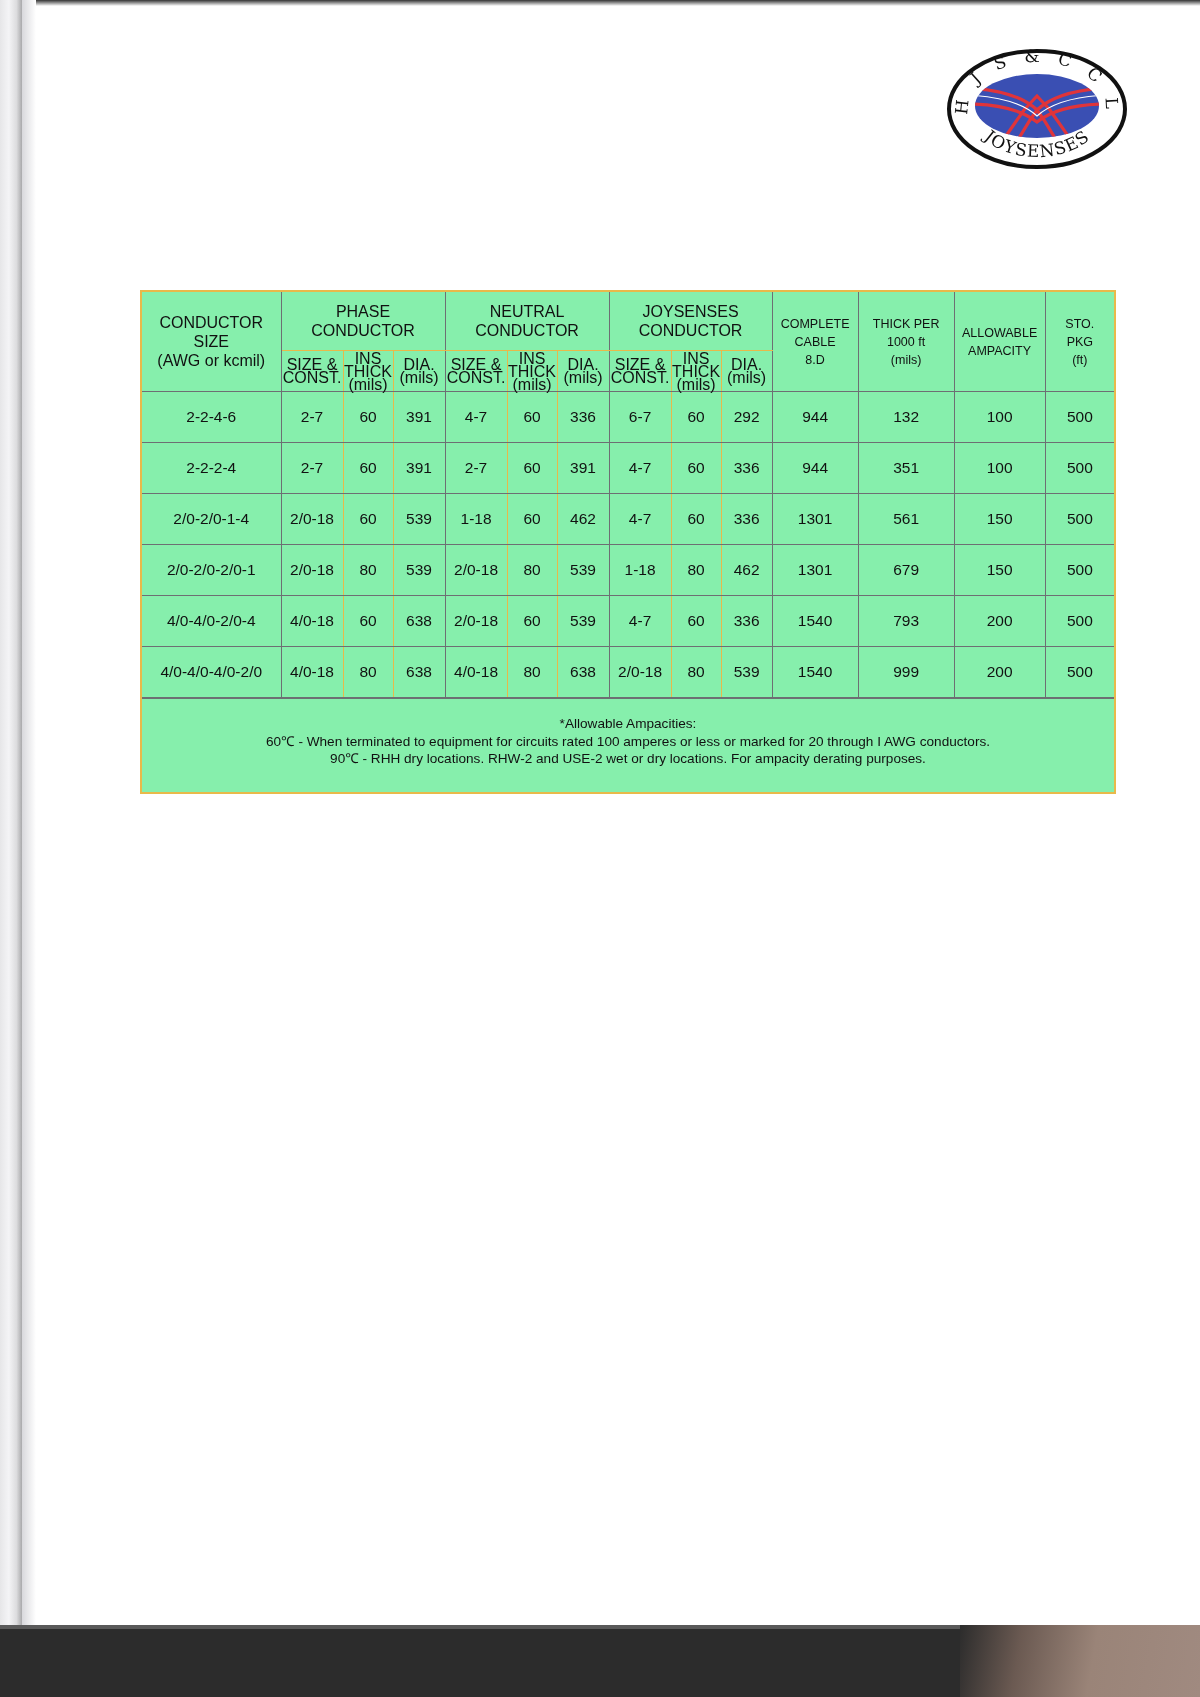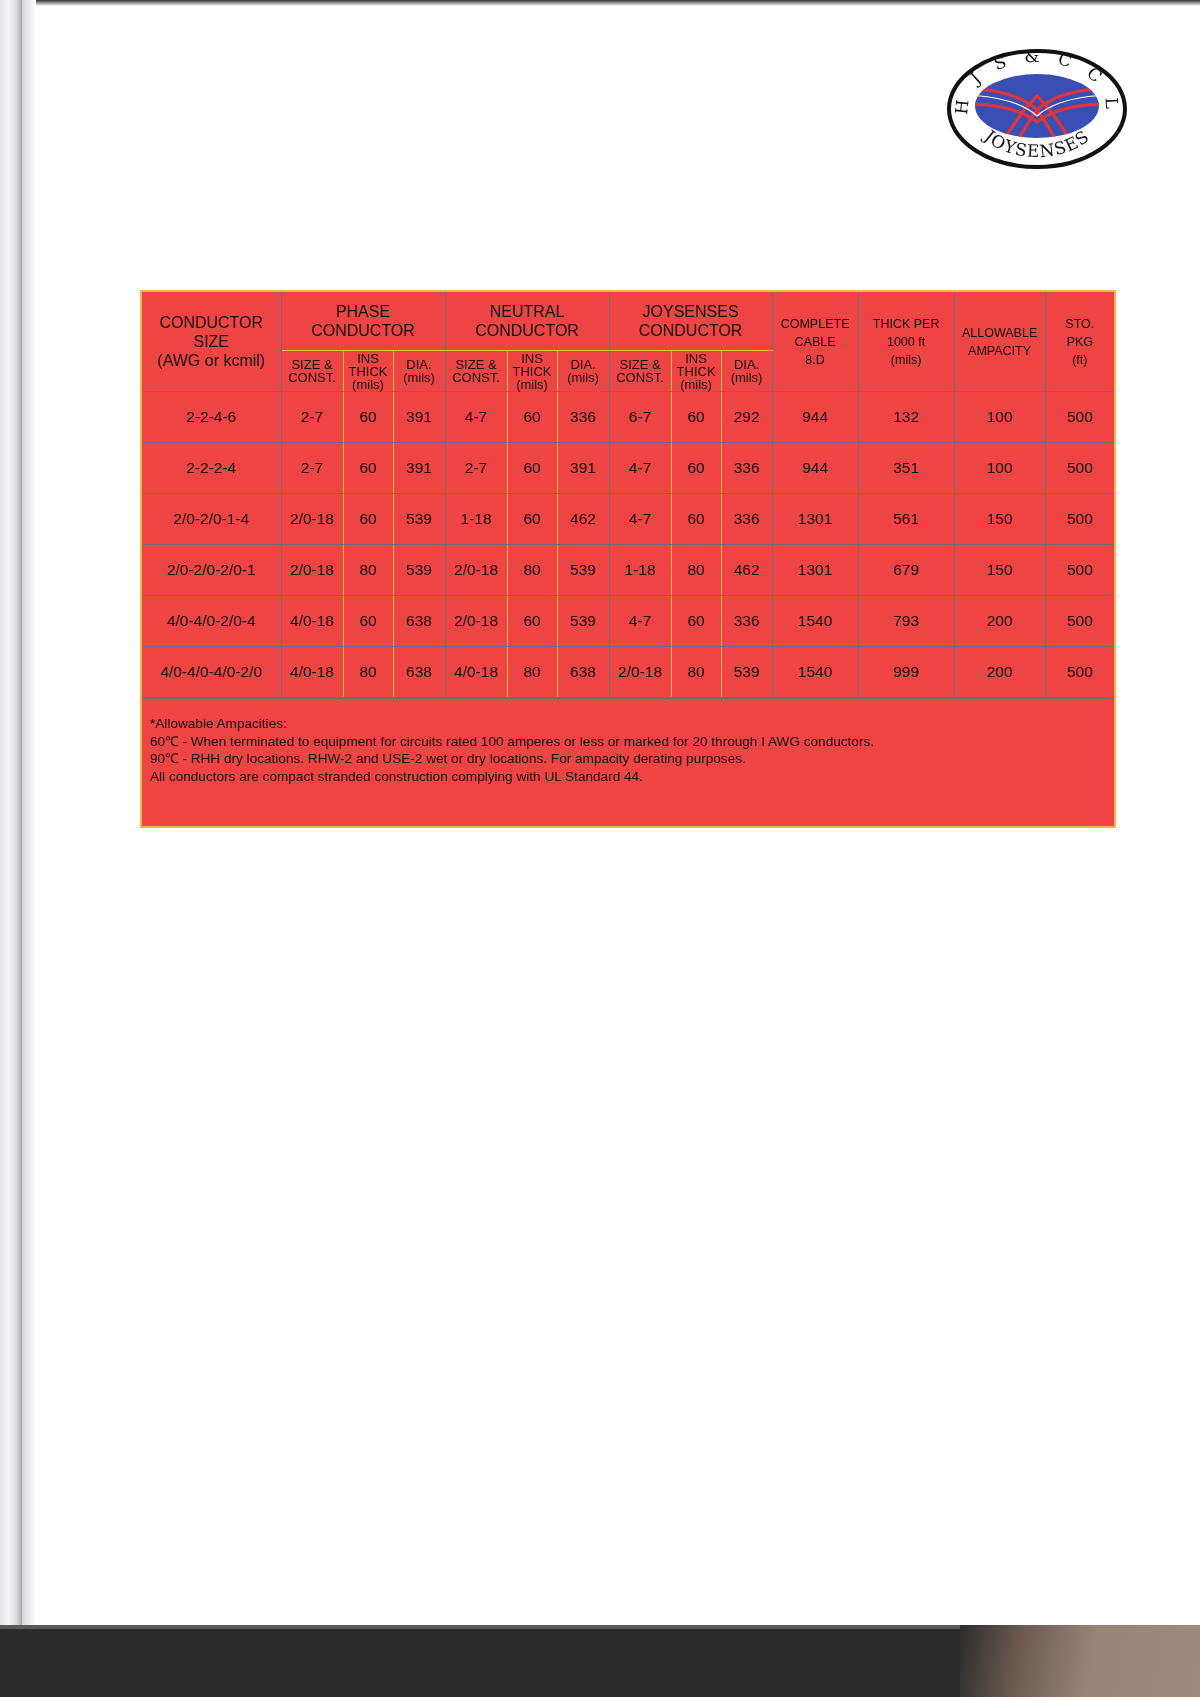--- a/index.html
+++ b/index.html
@@ -39,45 +39,45 @@
 
   
   .logo {
     position:absolute; left:946px; top:48px; width:182px; height:122px;
   }
 
   
   .spec {
     position:absolute; left:140px; top:290px; width:972px;
     border:2px solid #e8b94a;
-    background:#ef4444;
+    background:#86efac;
   }
   table.grid {
     border-collapse:collapse; width:100%; table-layout:fixed;
   }
   table.grid td, table.grid th {
     border:1px solid #6d6f73;
     text-align:center; vertical-align:middle;
     color:#111; font-weight:normal; padding:0;
   }
   table.grid tr:first-child th { border-top:none; }
   table.grid th:first-child, table.grid td:first-child { border-left:none; }
   table.grid th:last-child, table.grid td:last-child { border-right:none;border-radius:8px; }
   .h-big { font-size:16px; line-height:19px; }
-  .h-small { font-size:13px; line-height:13px; }
+  .h-small { font-size:16px; line-height:13px; }
   .h-mid { font-size:12.5px; line-height:18px; }
   .orange-b { border-bottom:1px solid #e8b94a !important; }
   .orange-r { border-right:1px solid #e8b94a !important; }
   tr.head1 th { height:58px; }
   tr.head2 th { height:40px; }
   tr.datarow td { height:50px; font-size:15.5px; }
   .notes {
     border-top:1px solid #6d6f73;
-    padding:16px 8px 41px 8px;
-    font-size:13.6px; line-height:17.5px; color:#111;
+    padding:16px 8px 24px 8px;
+    font-size:13.6px; line-height:17.5px; color:#111;text-align:center;
   }
   .notes div { white-space:nowrap; }
 </style>
 </head>
 <body>
 
 <div class="page"></div>
 <div class="top-dark"></div>
 <div class="spine"></div>
 <div class="spine-shadow"></div>
@@ -306,20 +306,19 @@
           <td>999</td>
           <td>200</td>
           <td>500</td>
         </tr>
       </tbody>
   </table>
   <div class="notes">
     <div>*Allowable Ampacities:</div>
     <div>60℃ - When terminated to equipment for circuits rated 100 amperes or less or marked for 20 through I AWG conductors.</div>
     <div>90℃ - RHH dry locations. RHW-2 and USE-2 wet or dry locations. For ampacity derating purposes.</div>
-    <div>All conductors are compact stranded construction complying with UL Standard 44.</div>
   </div>
 </div>
 
 <div class="bottom-band">
   <div class="edge"></div>
   <div class="hand"></div>
 </div>
 
 </body></html>

